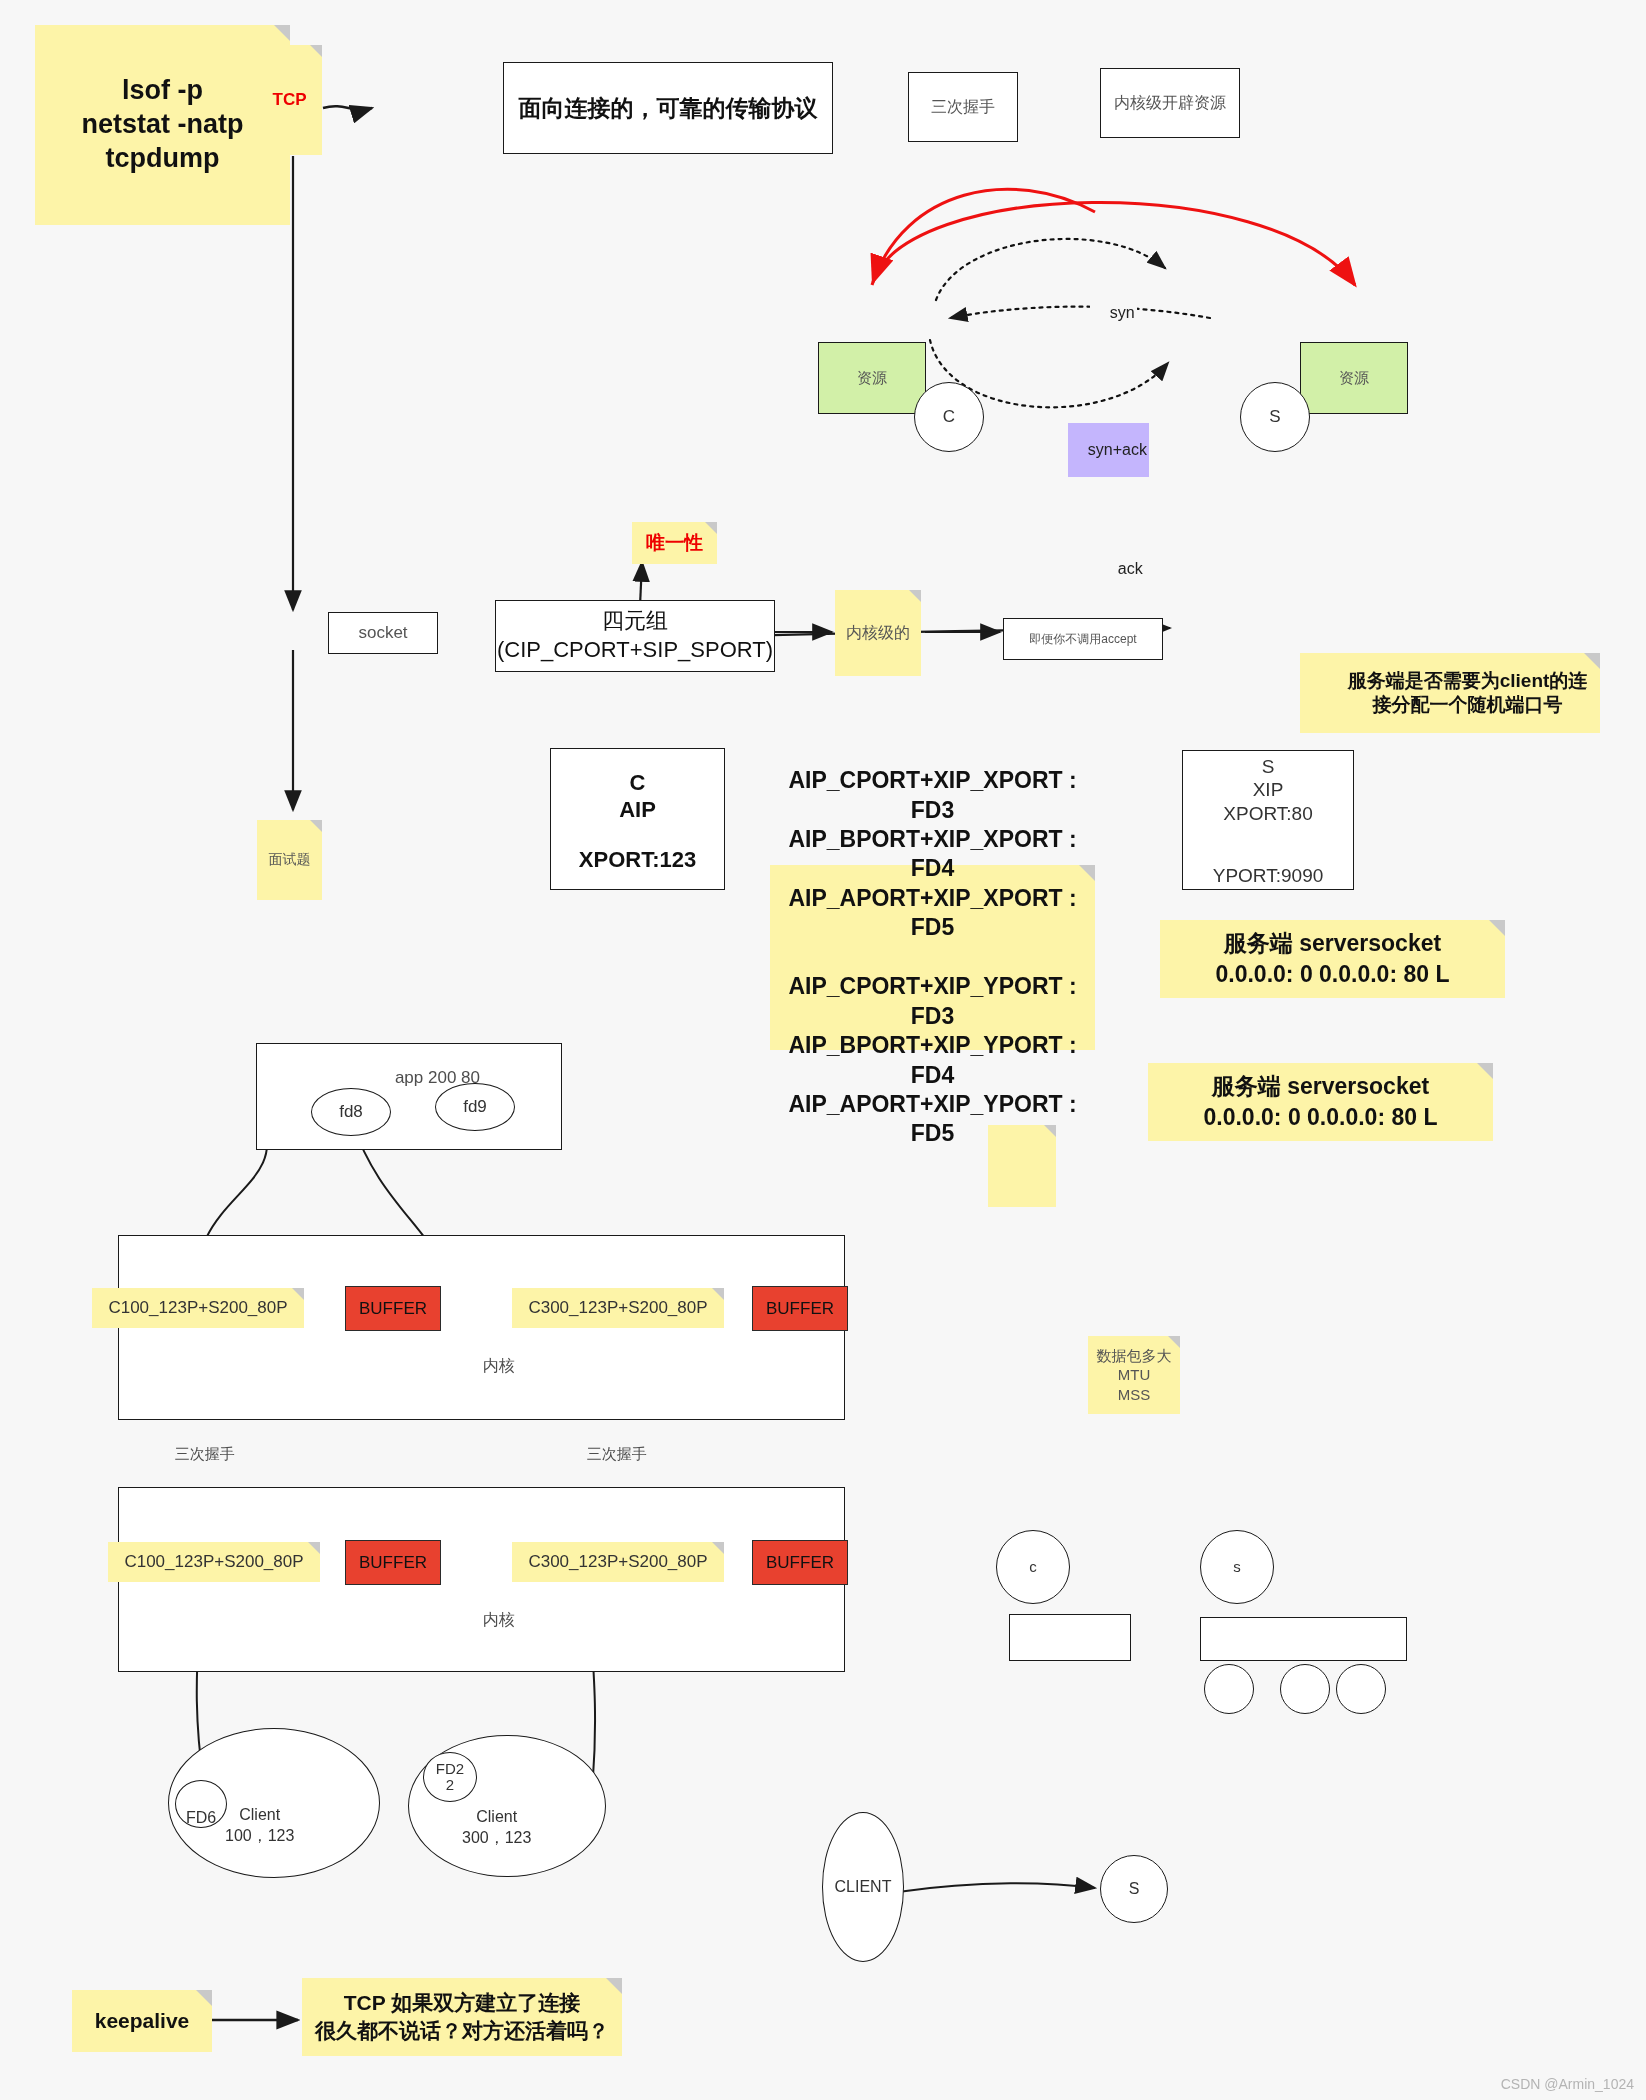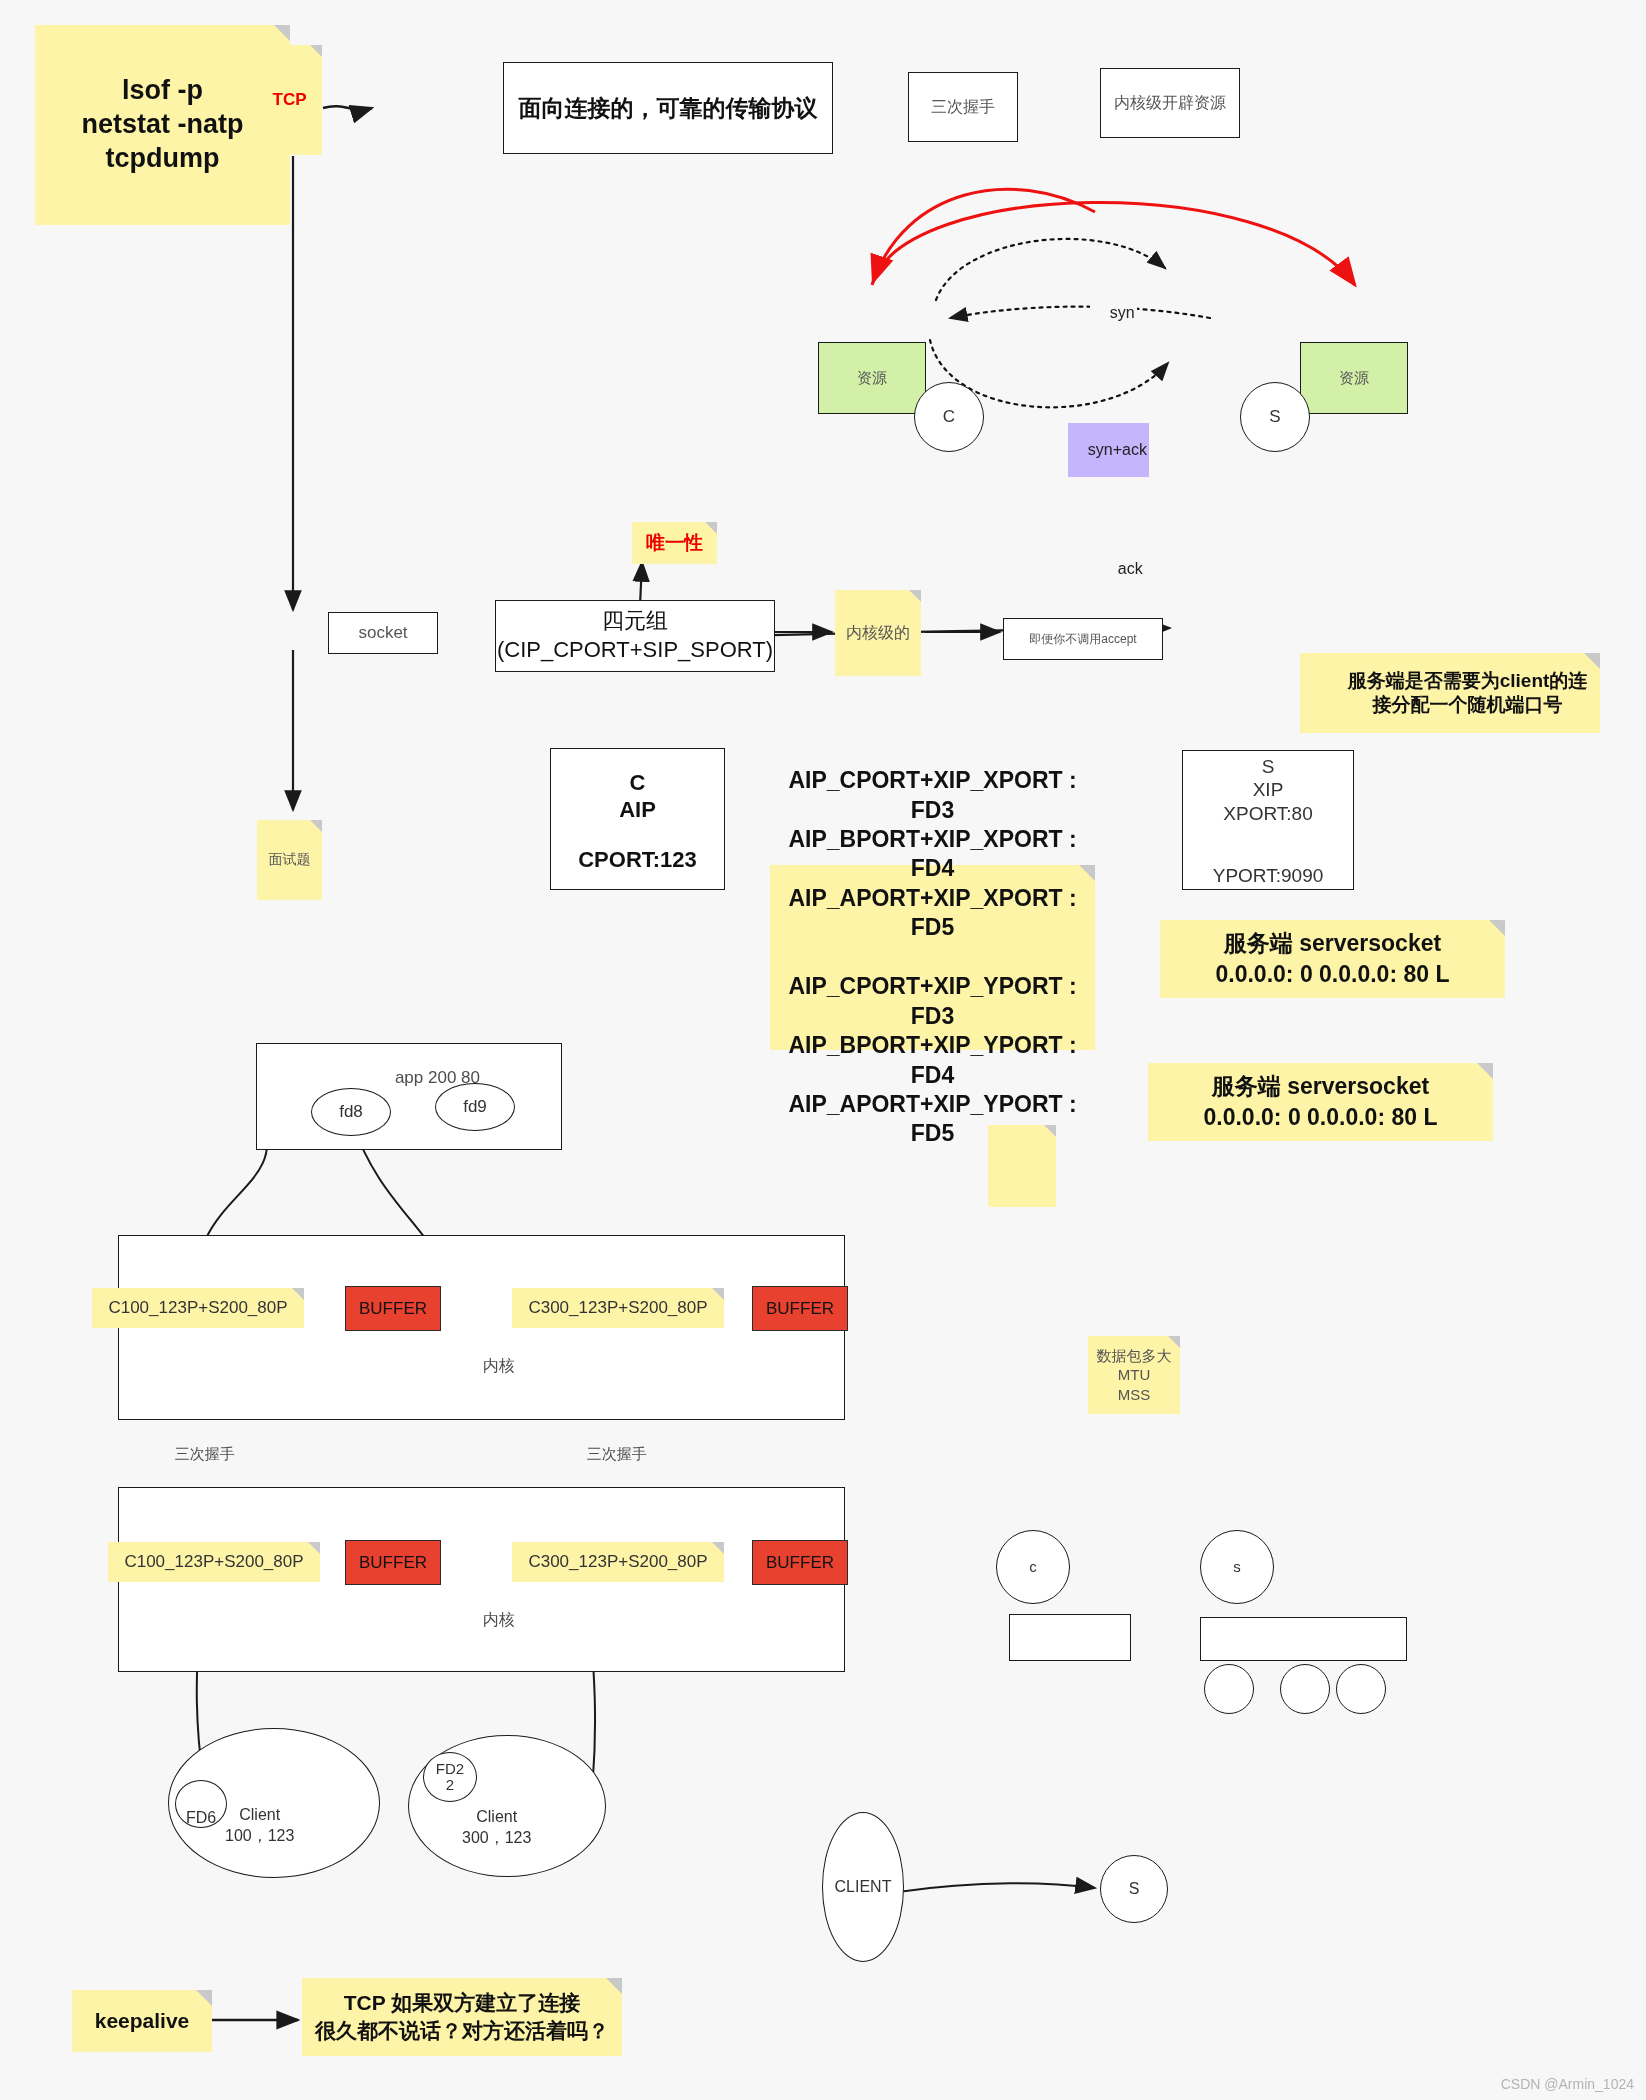--- a/index.html
+++ b/index.html
@@ -282,21 +282,21 @@
   <div class="txt" style="left:1068px; top:423px; font-size:16px; color:#222; background:#c4b5fd; padding:0 2px;">
     <span>syn+ack</span>
   </div>
   <div class="txt" style="left:1098px; top:542px; font-size:16px; color:#222; background:#f7f7f7; padding:0 2px;">
     <span>ack</span>
   </div>
 
   <div class="node rect" style="left:550px; top:748px; width:175px; height:142px; font-size:22px; font-weight:bold; color:#111; flex-direction:column;">
     <span style="margin-top:4px;">C</span>
     <span>AIP</span>
-    <span style="margin-top:22px;">CPORT:123</span>
+    <span style="margin-top:22px;">XPORT:123</span>
   </div>
 
   <div class="node rect thin" style="left:1182px; top:750px; width:172px; height:140px; font-size:19px; color:#333; flex-direction:column;">
     <span style="margin-top:2px;">S</span>
     <span>XIP</span>
     <span>XPORT:80</span>
     <span style="margin-top:38px;">YPORT:9090</span>
   </div>
 
   <div class="node rect thin" style="left:256px; top:1043px; width:306px; height:107px; display:block;">

